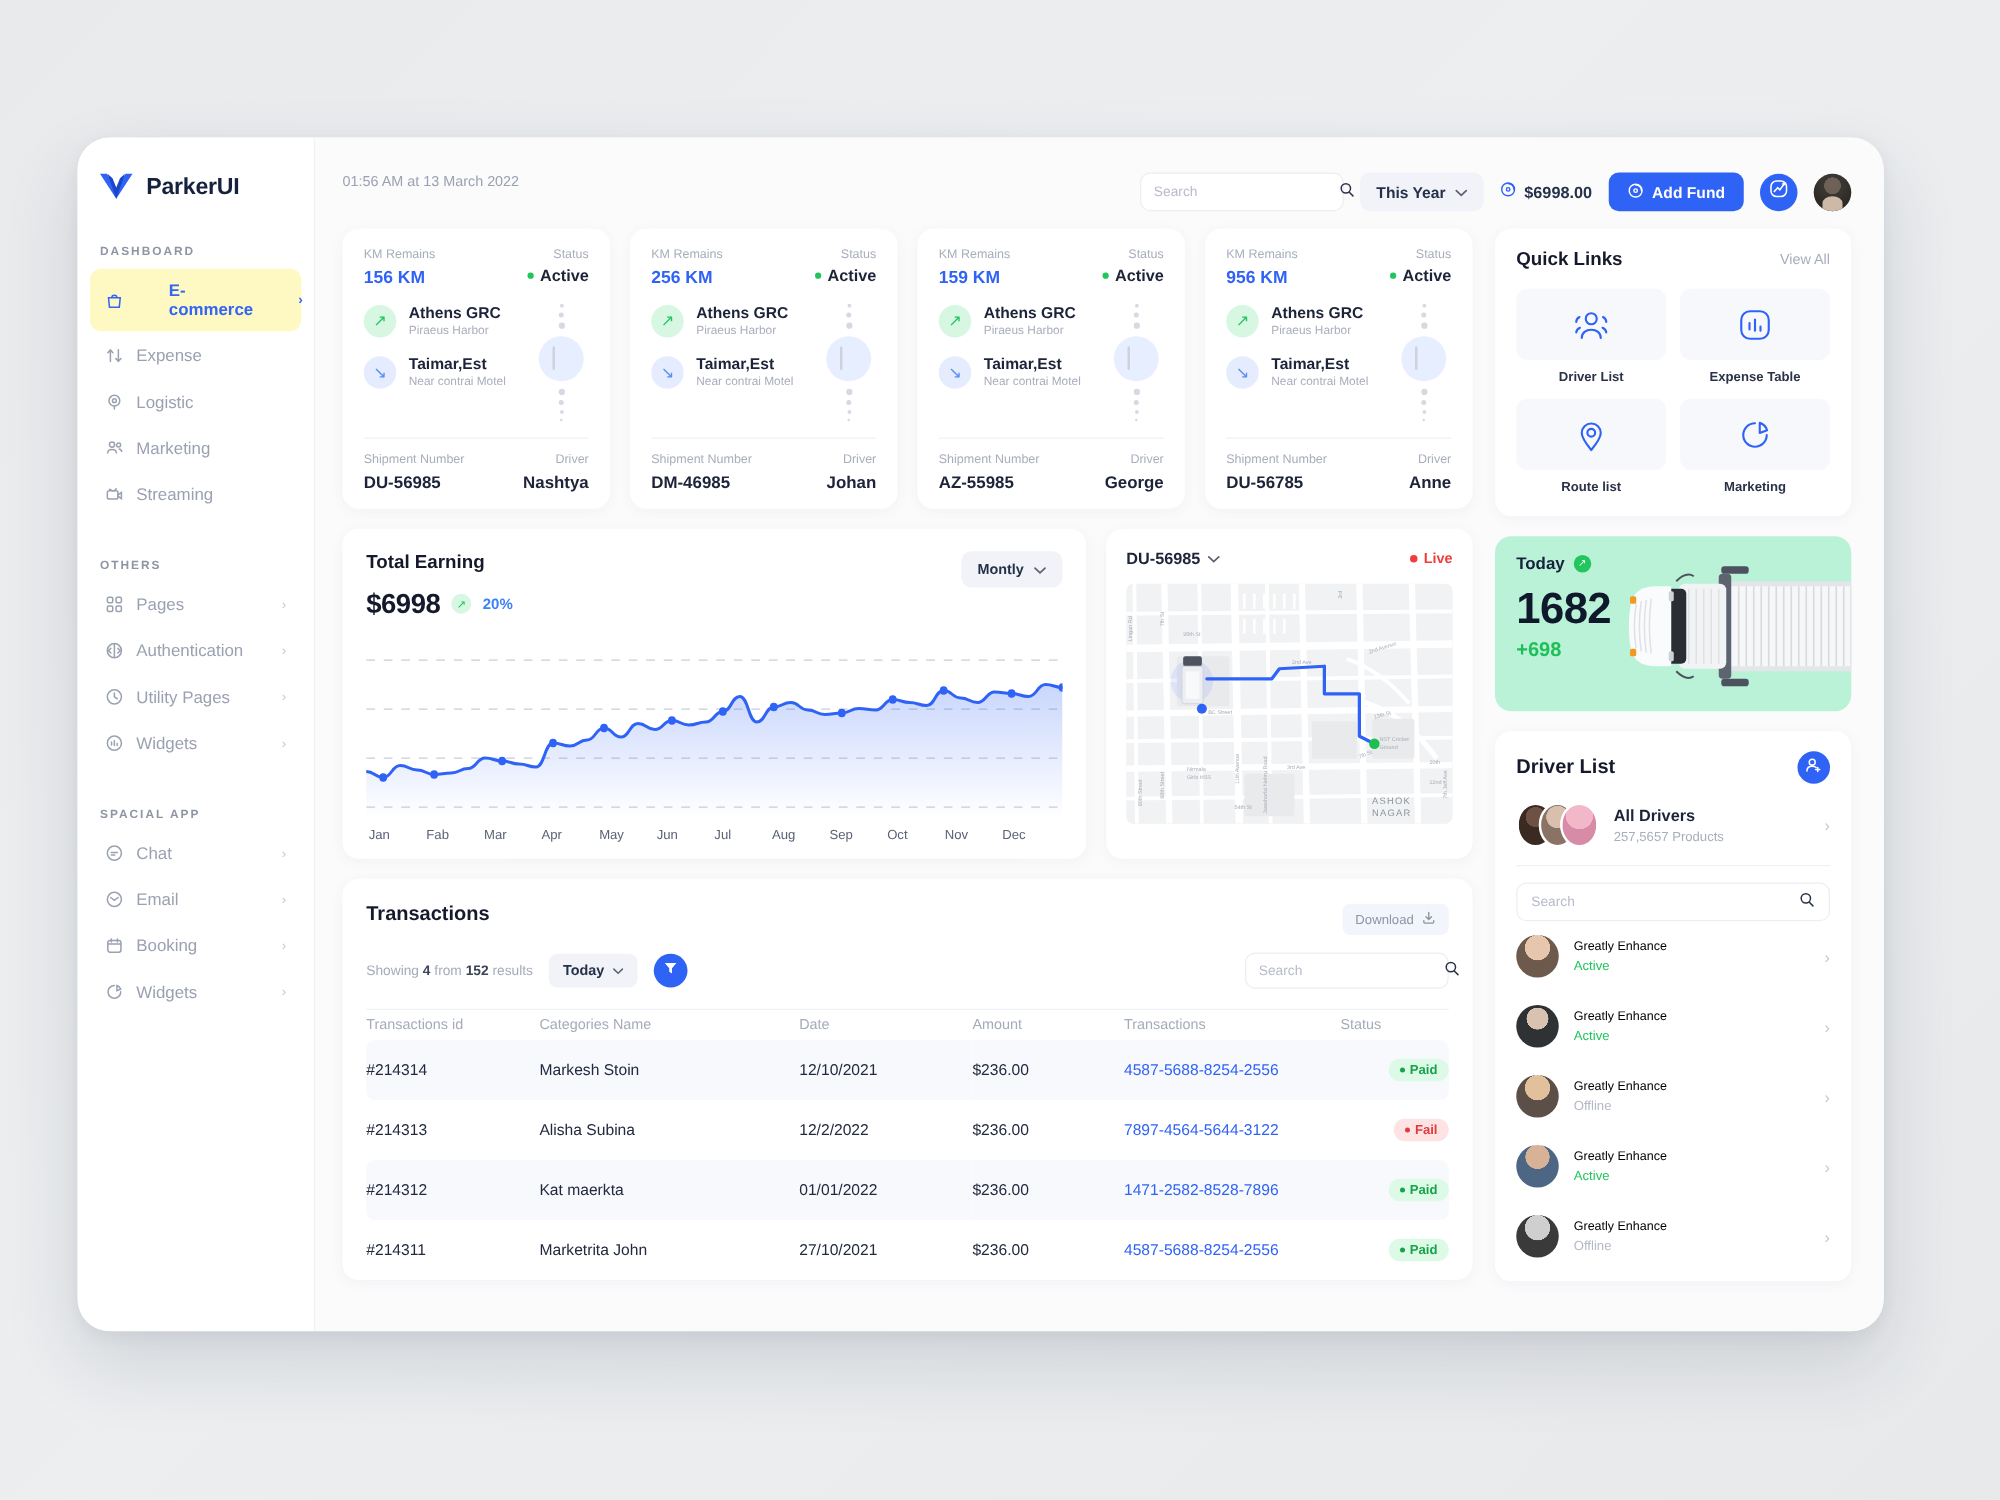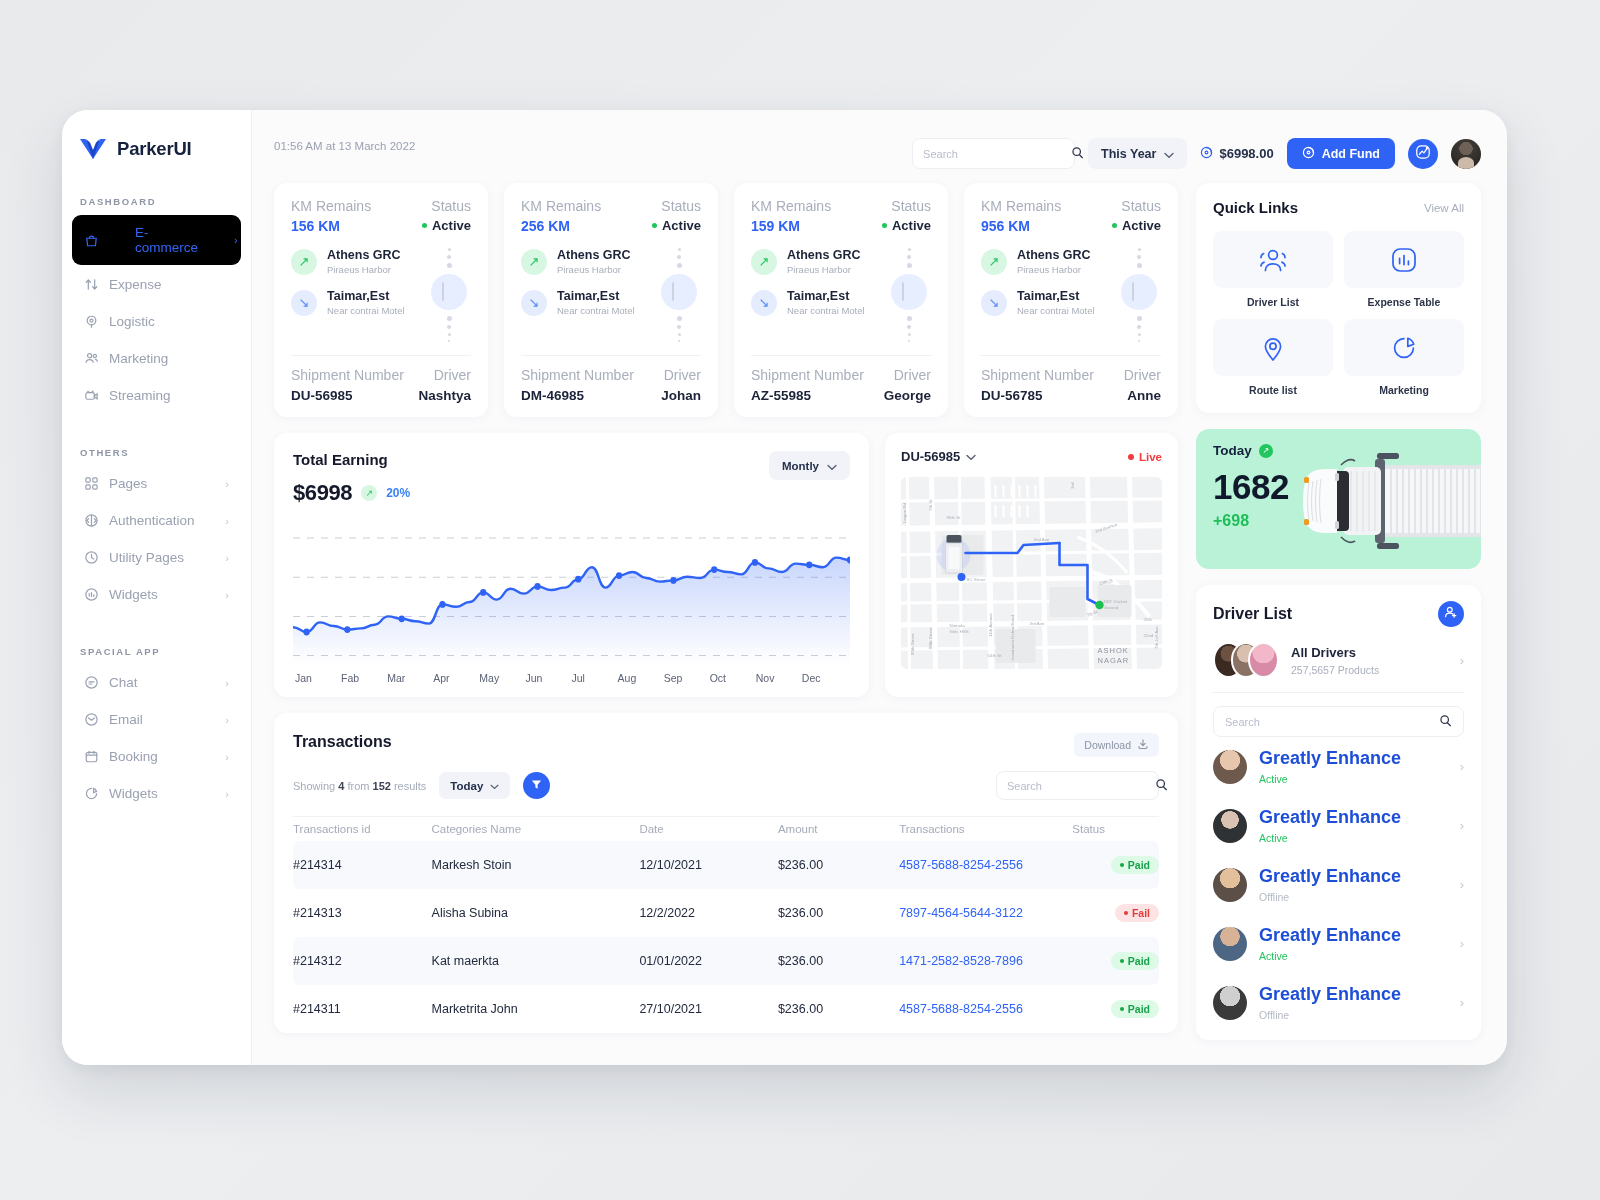--- a/index.html
+++ b/index.html
@@ -34,21 +34,21 @@
     font-size: 9.5px; font-weight: 700; letter-spacing: 1.6px;
     color: #8e95a4; padding: 0 0 0 18px; margin: 34px 0 8px;
   }
   .nav-item {
     display: flex; align-items: center; gap: 10px;
     margin: 2px 10px; padding: 10px 12px;
     border-radius: 9px; cursor: pointer;
     color: #9aa1b1; font-size: 13.5px; font-weight: 500;
   }
   .nav-item .ni-label { flex: 1; }
-  .nav-item.active { background: #000000; color: #3366f6; font-weight: 400; gap: 36px; }
+  .nav-item.active { background: #fef9c3; color: #3366f6; font-weight: 700; gap: 36px; }
   .nav-item .chev { font-size: 11px; color: #c3c8d4; }
   .nav-item.active .chev { color: #3366f6; }
   .nav-icon { width: 15px; height: 15px; flex: 0 0 15px; display:flex; align-items:center; justify-content:center; }
   .nav-icon svg { width: 15px; height: 15px; display: block; }
 
   
   .main { flex: 1; position: relative; background: #fbfbfc; overflow: hidden; }
   .topbar { display: flex; align-items: flex-start; padding: 22px 26px 0 22px; }
   .page-head { flex: 1; }
   .page-title { font-size: 23px; font-weight: 700; color: #15192b; letter-spacing: -.3px; }
@@ -94,21 +94,21 @@
   .content { display: flex; gap: 18px; padding: 14px 26px 0 22px; }
   .col-left { flex: 1; min-width: 0; }
   .col-right { width: 285px; flex: 0 0 285px; }
 
   .card { background: #fff; border-radius: 13px; box-shadow: 0 2px 10px rgba(60,70,100,.05); }
 
   
   .ship-row { display: flex; gap: 16px; }
   .ship-card { flex: 1; padding: 15px 17px 14px; min-width: 0; }
   .ship-top { display: flex; justify-content: space-between; }
-  .lbl { font-size: 14px; color: #a8aebb; }
+  .lbl { font-size: 10px; color: #a8aebb; }
   .ship-km { font-size: 14px; font-weight: 700; color: #2f63f5; margin-top: 4px; }
   .ship-status { display: flex; align-items: center; gap: 5px; margin-top: 4px; justify-content: flex-end; }
   .ship-status .dot { width: 5px; height: 5px; border-radius: 50%; background: #21c55d; }
   .ship-status .st { font-size: 13px; font-weight: 700; color: #1d2439; }
   .ship-body { display: flex; margin-top: 14px; }
   .ship-stops { flex: 1; }
   .stop { display: flex; align-items: center; gap: 10px; }
   .stop + .stop { margin-top: 14px; }
   .stop-ic { width: 26px; height: 26px; border-radius: 50%; flex: 0 0 26px; display: flex; align-items: center; justify-content: center; font-size: 13px; }
   .stop-ic.up { background: #d7f7e3; color: #22c55e; }
@@ -211,21 +211,21 @@
   .ad-txt { flex: 1; }
   .ad-name { font-size: 13px; font-weight: 700; color: #1d2439; }
   .ad-sub { font-size: 10.5px; color: #a8aebb; margin-top: 4px; }
   .chevr { color: #c3c8d4; font-size: 13px; }
   .dl-div { height: 1px; background: #f0f1f4; margin: 14px 0 13px; }
   .dl-search { height: 31px; border: 1px solid #eceef2; border-radius: 8px; display: flex; align-items: center; padding: 0 11px; gap: 6px; }
   .dl-search input { flex: 1; border: 0; outline: 0; font-size: 11px; color: #4b5264; font-family: "Liberation Sans", sans-serif; background: transparent; }
   .dl-search input::placeholder { color: #b6bcc9; }
   .driver-row { display: flex; align-items: center; gap: 12px; padding: 11px 0; cursor: pointer; }
   .driver-row .dav { width: 34px; height: 34px; border-radius: 50%; flex: 0 0 34px; }
-  .dr-name { font-size: 18px; font-weight: 700; color: #1d4ed8; }
+  .dr-name { font-size: 10px; font-weight: 400; color: #000000; }
   .dr-status { font-size: 10.5px; margin-top: 4px; }
   .dr-status.Active { color: #22c55e; }
   .dr-status.Offline { color: #b3b9c6; }
   .dr-txt { flex: 1; }
 </style>
 </head>
 <body>
 
 <div class="app">
 

